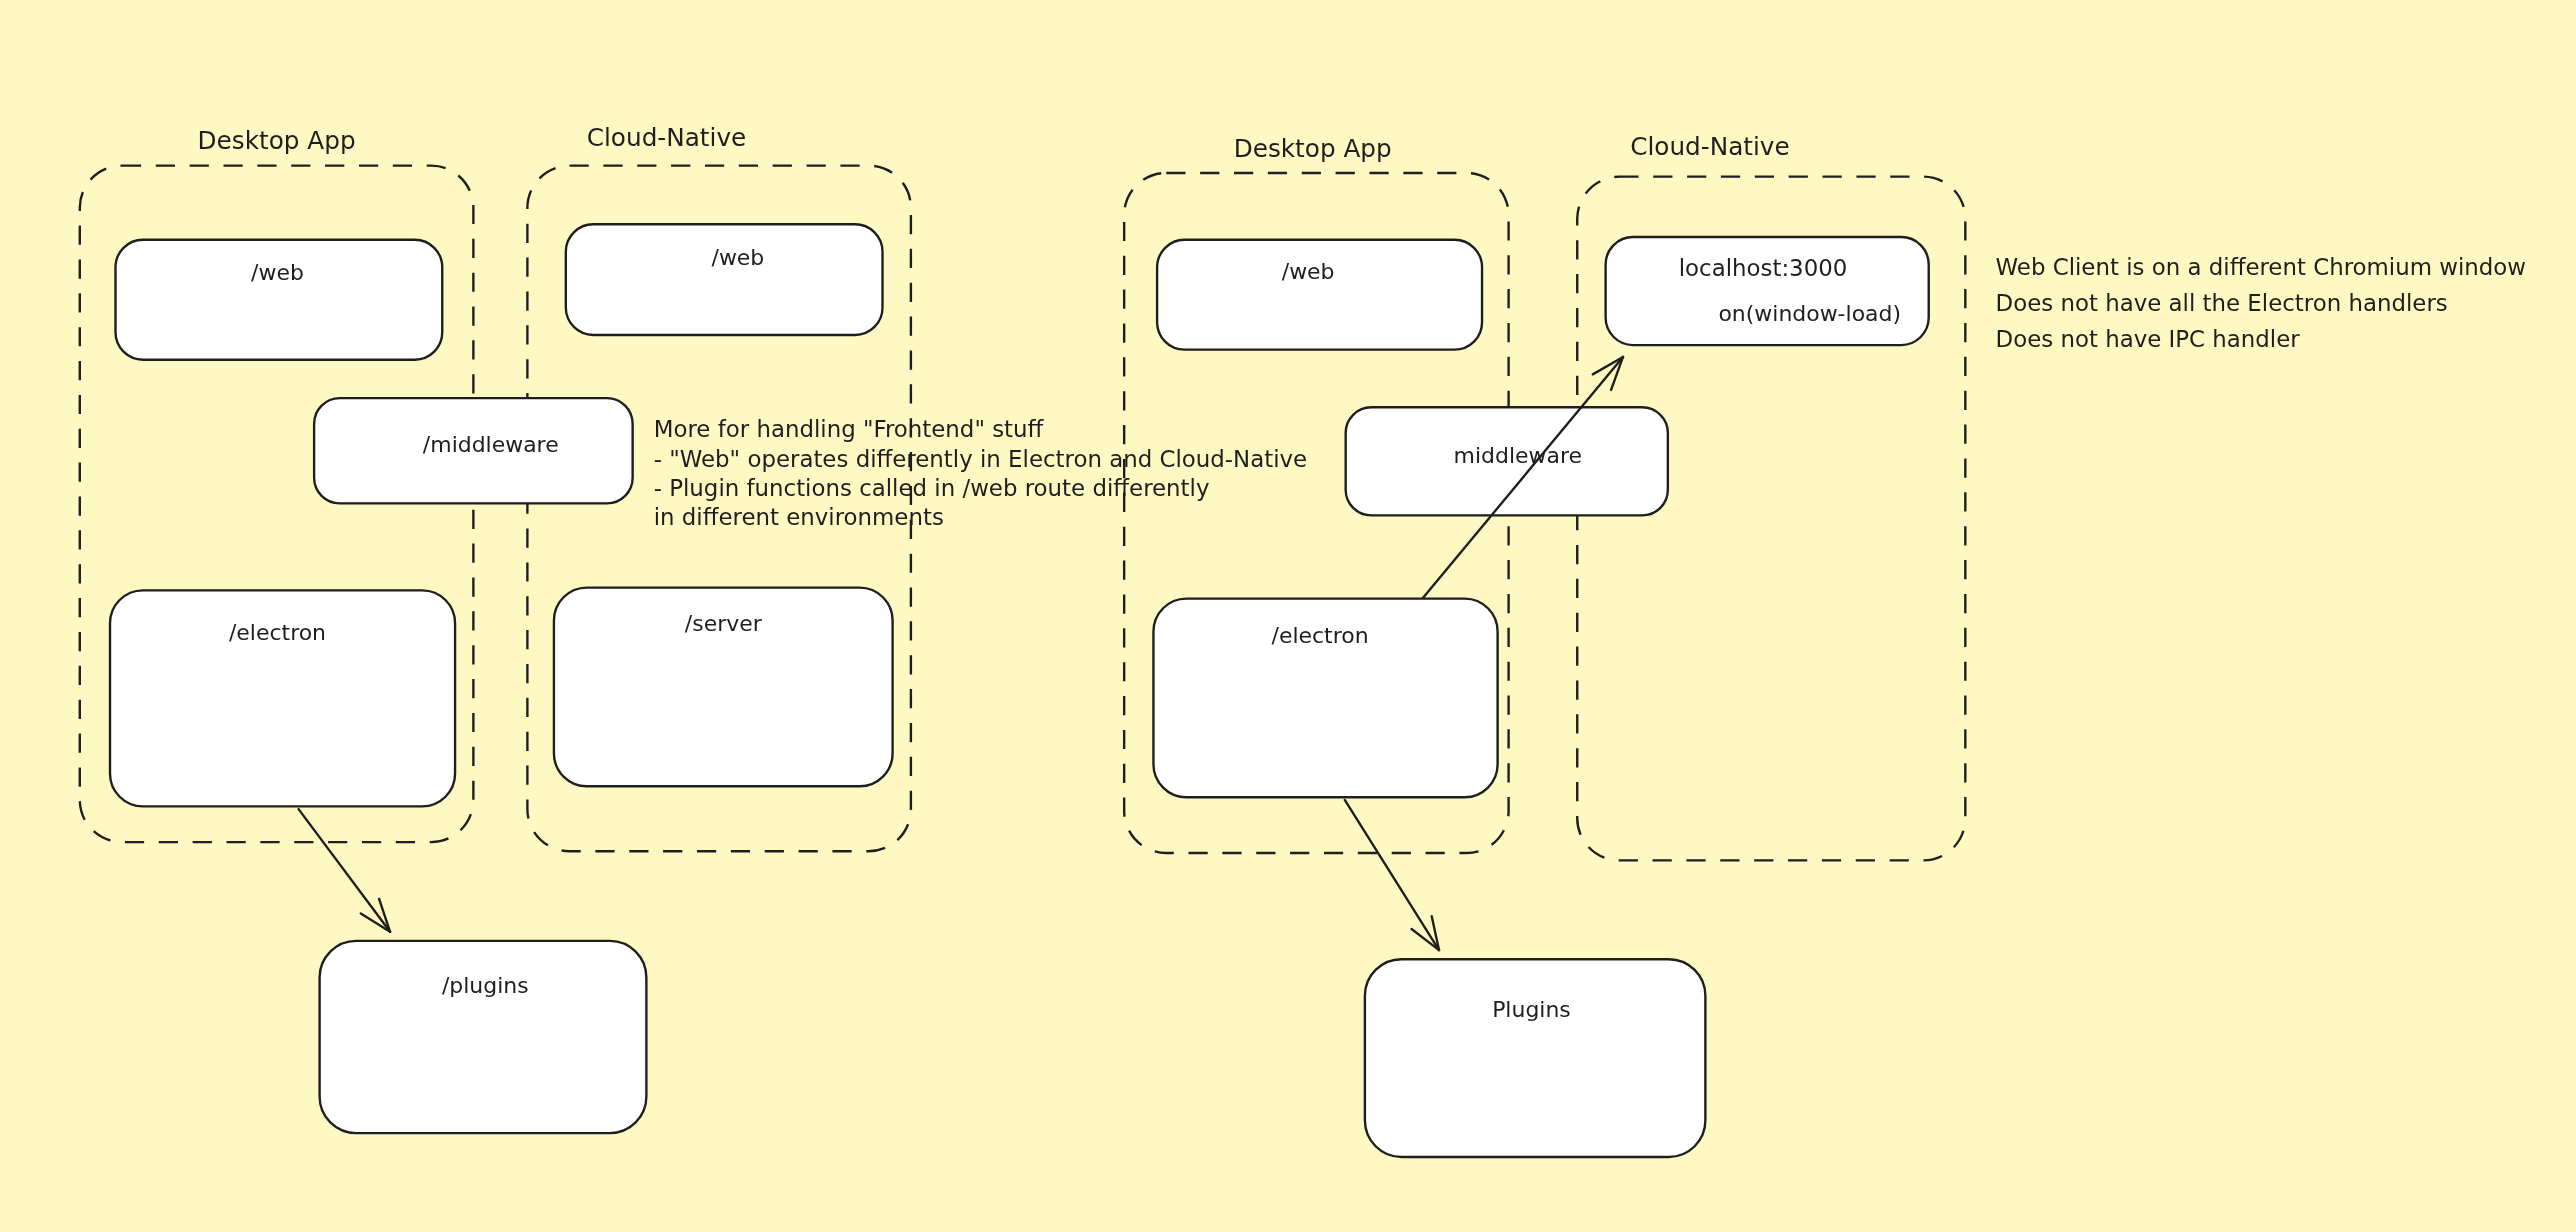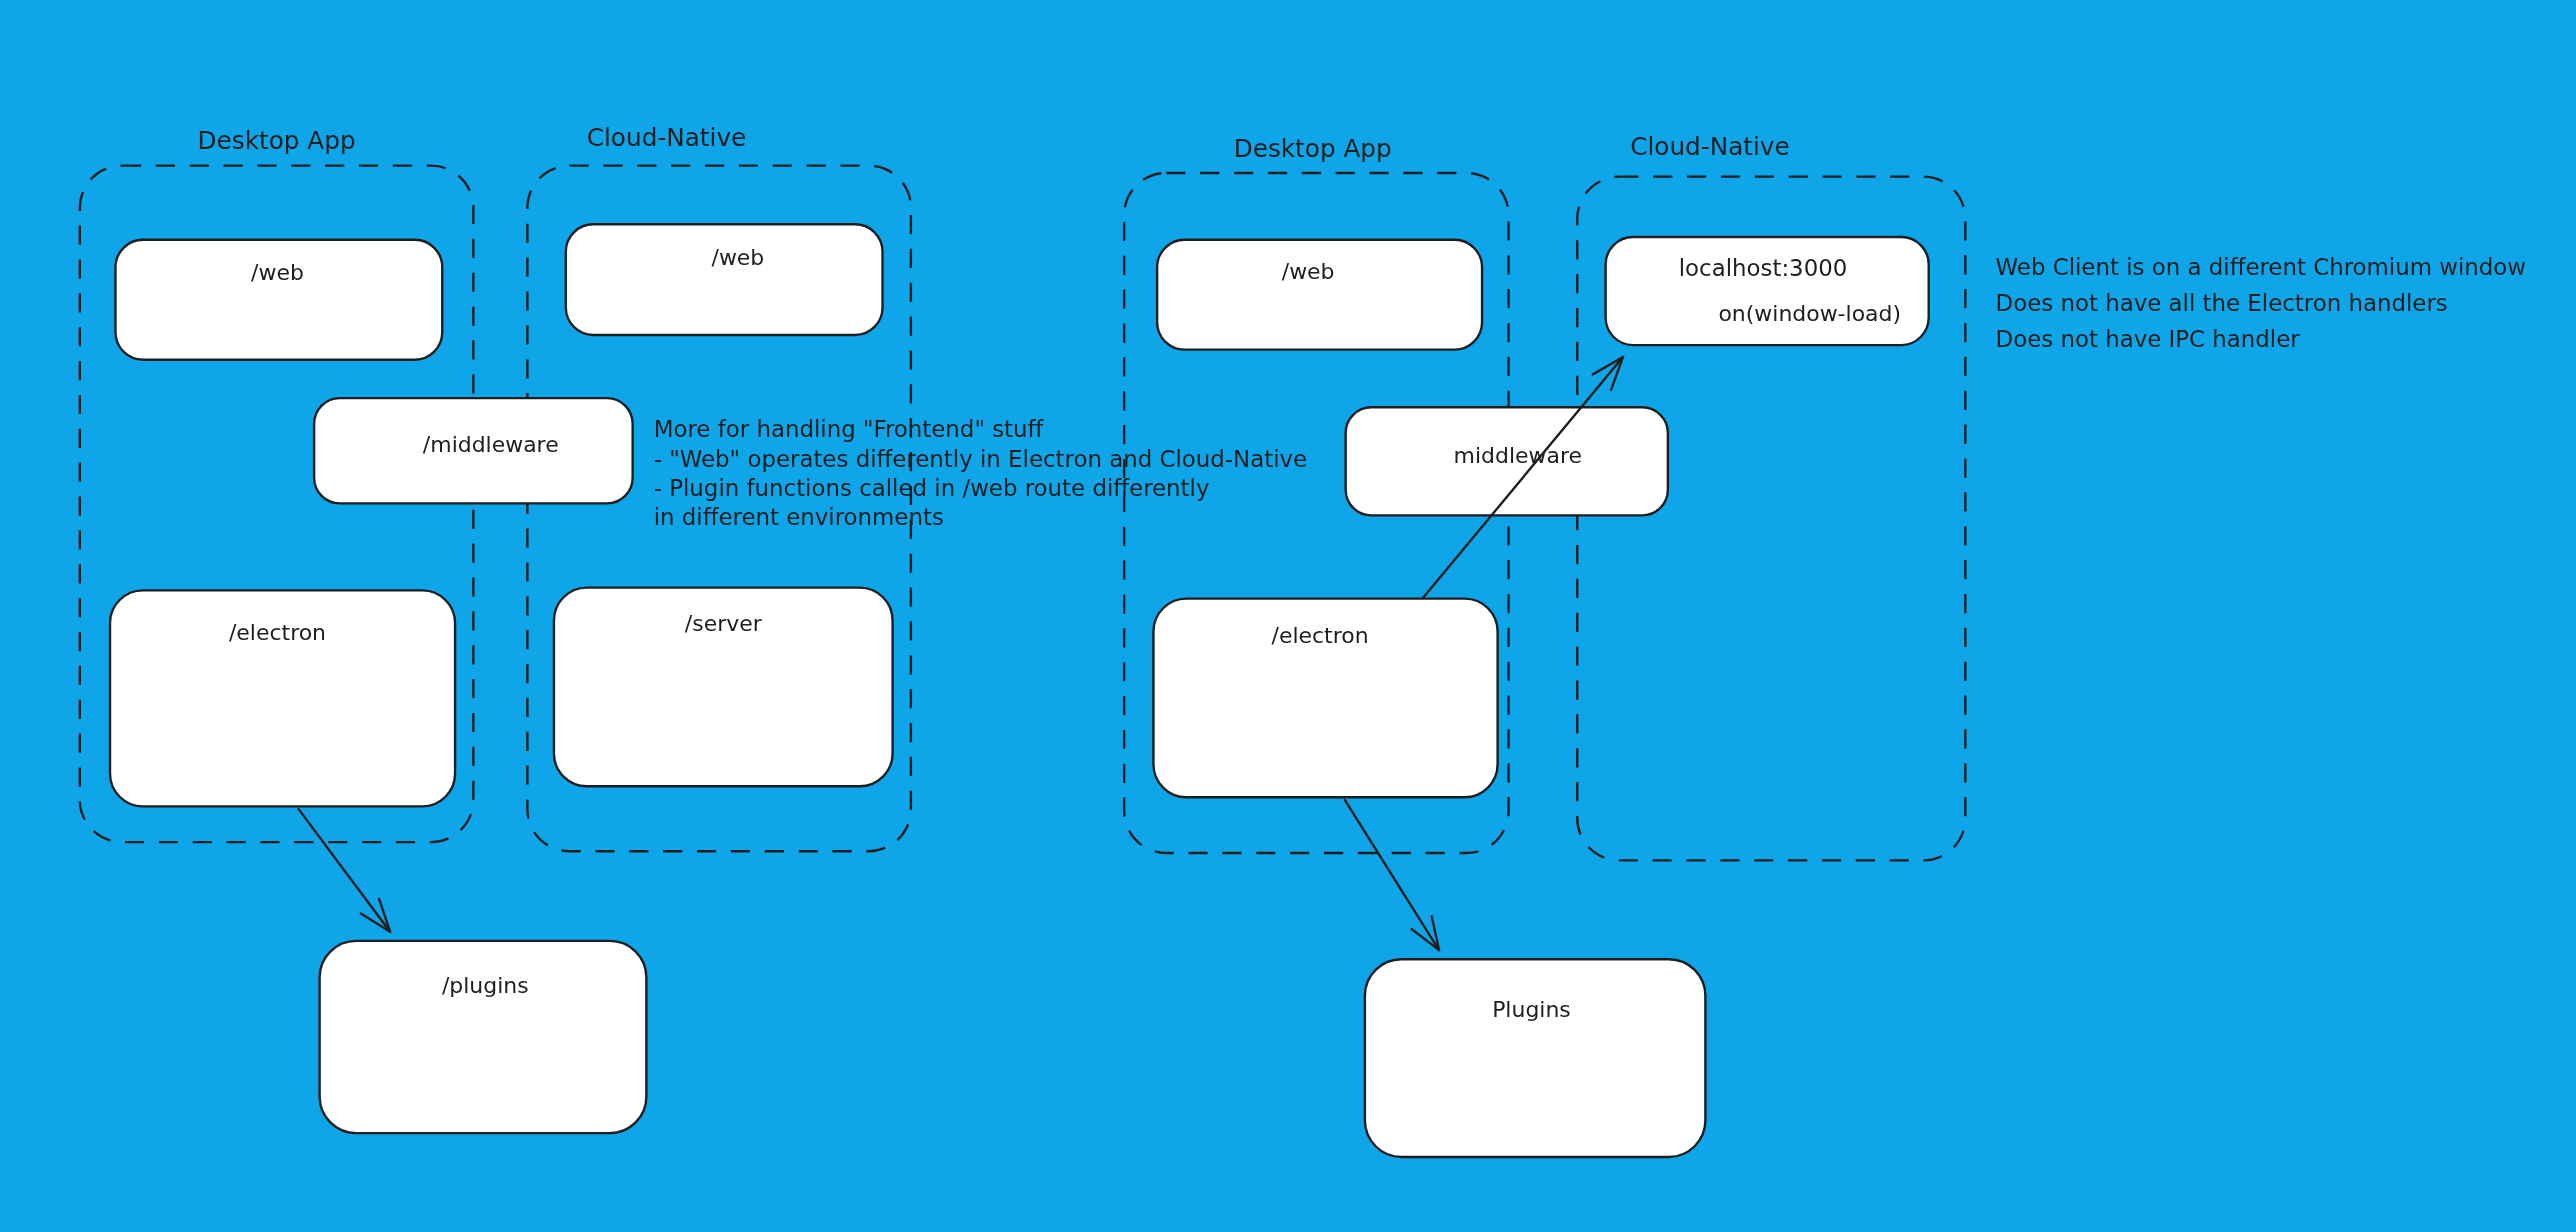--- a/index.html
+++ b/index.html
@@ -1,16 +1,16 @@
 <!DOCTYPE html>
 <html style="font-size:14.6px"><head>
 <meta charset="utf-8">
 <style>
   html, body { margin:0; padding:0; background:#ffffff; }
-  .stage { position:relative; width:2576px; height:1232px; background:#0ea5e9; overflow:hidden; }
+  .stage { position:relative; width:2576px; height:1232px; background:#fef9c3; overflow:hidden; }
   svg { display:block; }
   .node { fill:#ffffff; stroke:#1e1e1e; stroke-width:2.6; }
   .group-container { fill:none; stroke:#1e1e1e; stroke-width:2.6; stroke-dasharray:21 16; }
   .arrow { fill:none; stroke:#1e1e1e; stroke-width:2.6; stroke-linecap:round; }
   text {
     font-family:"DejaVu Sans", sans-serif;
     fill:#1e1e1e;
   }
   .t-title  { font-size:27px; text-anchor:middle; }
   .t-label  { font-size:24px; text-anchor:middle; }

